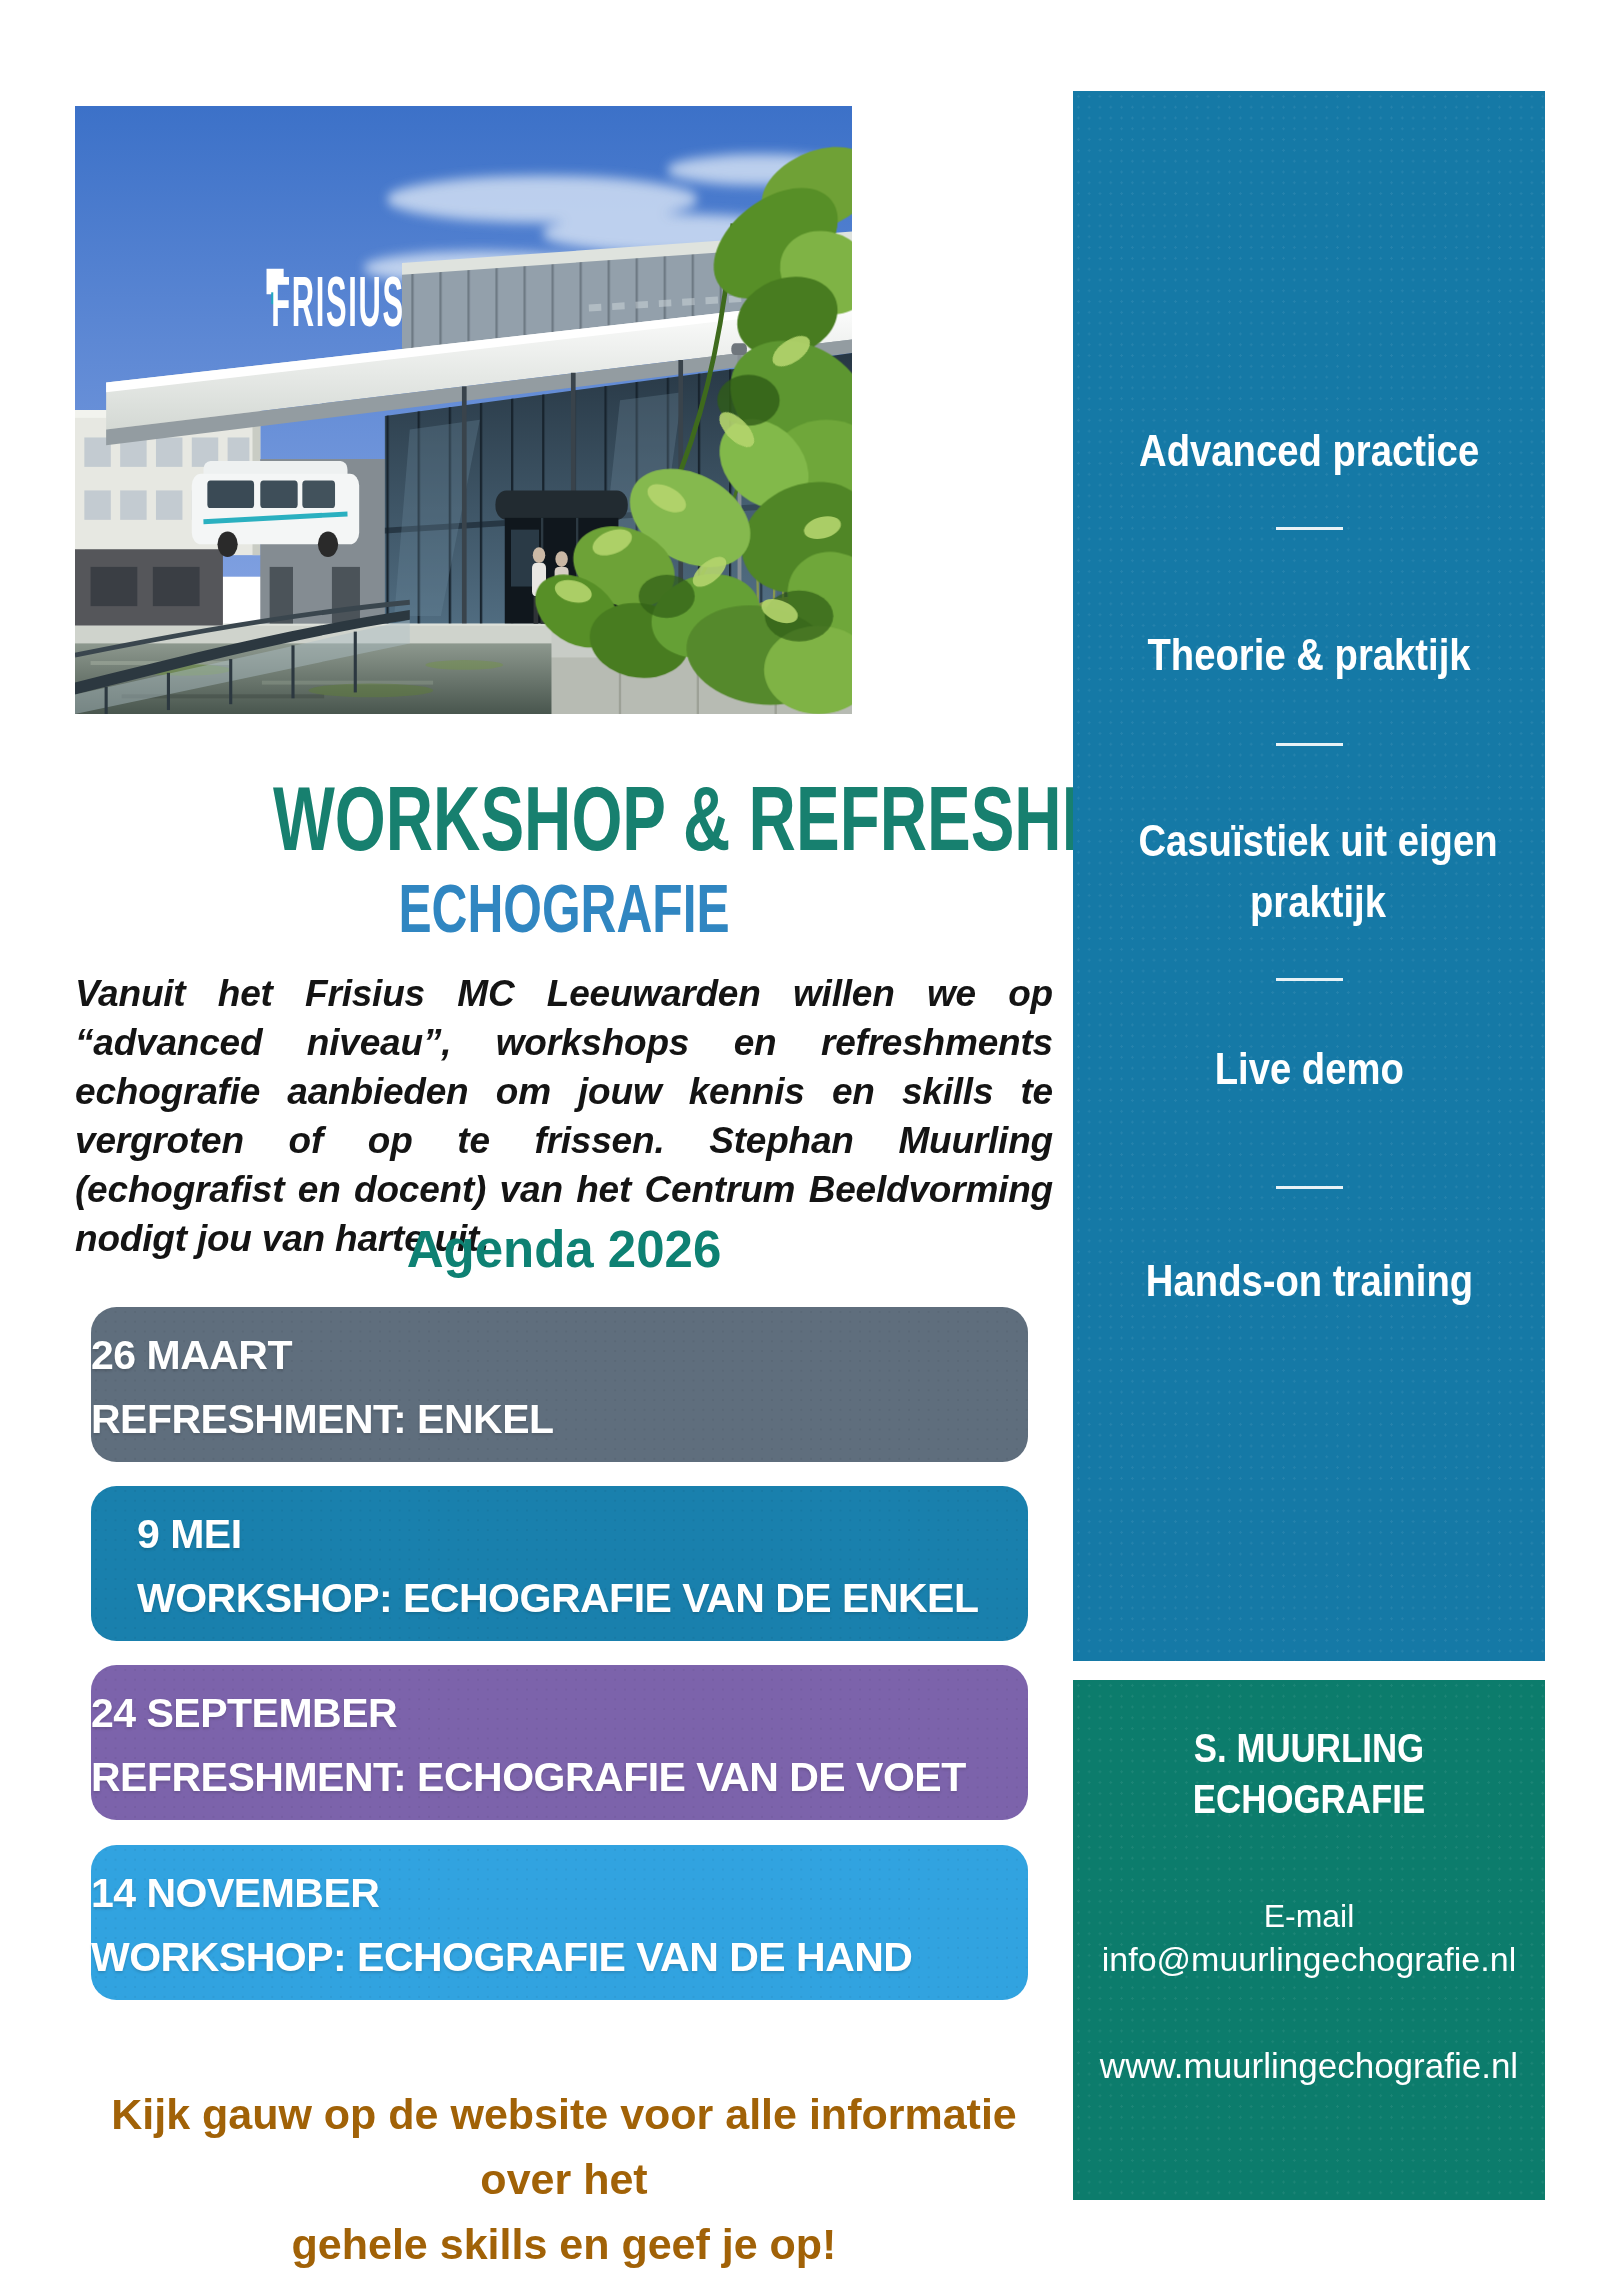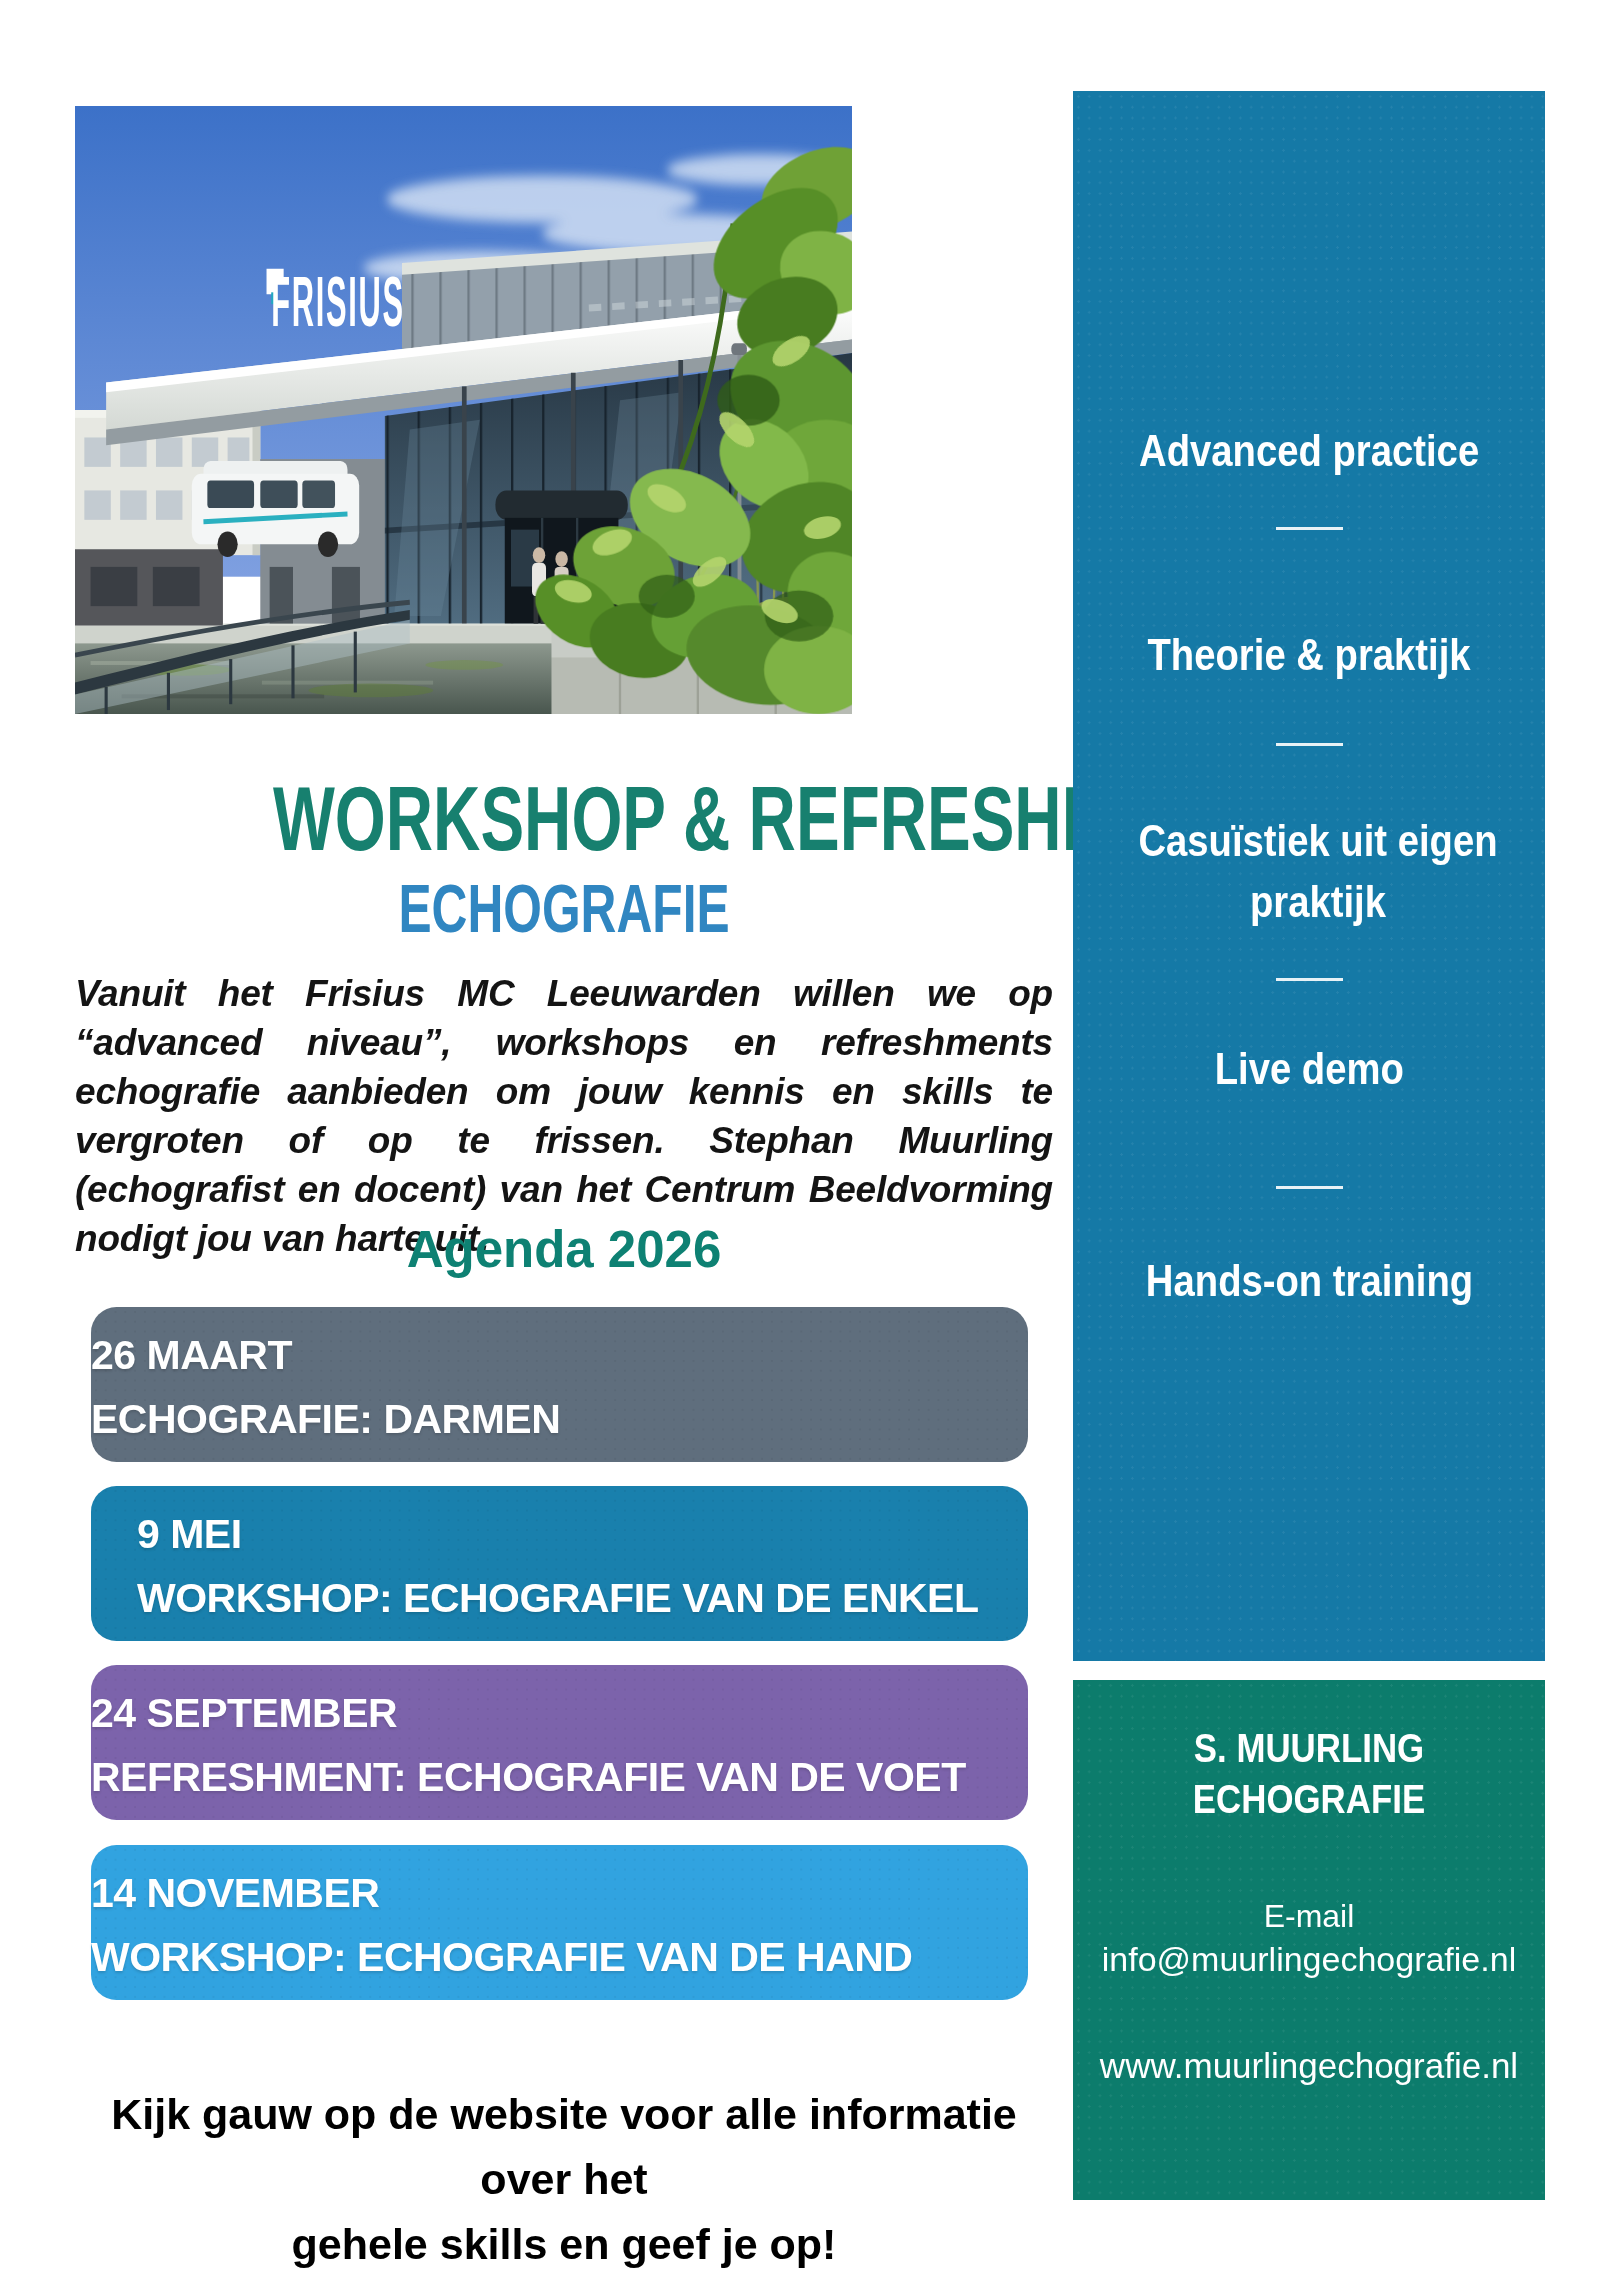--- a/index.html
+++ b/index.html
@@ -302,36 +302,36 @@
     <div class="title-line1" style="color: rgb(23, 128, 111);"><span class="cond">WORKSHOP &amp; REFRESHMENTS</span></div>
     <div class="title-line2" style="color: rgb(48, 134, 193);"><span class="cond">ECHOGRAFIE</span></div>
   </div>
 
   <p class="intro">Vanuit het Frisius MC Leeuwarden willen we op “advanced niveau”, workshops en refreshments echografie aanbieden om jouw kennis en skills te vergroten of op te frissen. Stephan Muurling (echografist en docent) van het Centrum Beeldvorming nodigt jou van harte uit.</p>
 
   <div class="agenda-heading" style="color: rgb(14, 129, 115);">Agenda 2026</div>
 
   <div class="event e0" style="background-color: rgb(95, 110, 125);">
     <div class="event-date">26 MAART</div>
-    <div class="event-title">ECHOGRAFIE: DARMEN</div>
+    <div class="event-title">REFRESHMENT: ENKEL</div>
   </div>
   <div class="event e1" style="background-color: rgb(25, 128, 173);">
     <div class="event-date">9 MEI</div>
     <div class="event-title">WORKSHOP: ECHOGRAFIE VAN DE ENKEL</div>
   </div>
   <div class="event e2" style="background-color: rgb(124, 99, 171);">
     <div class="event-date">24 SEPTEMBER</div>
     <div class="event-title">REFRESHMENT: ECHOGRAFIE VAN DE VOET</div>
   </div>
   <div class="event e3" style="background-color: rgb(49, 163, 224);">
     <div class="event-date">14 NOVEMBER</div>
     <div class="event-title">WORKSHOP: ECHOGRAFIE VAN DE HAND</div>
   </div>
 
-  <div class="footer" style="color: #000000;">
+  <div class="footer" style="color: #a16207;">
     <div>Kijk gauw op de website voor alle informatie over het</div>
     <div>gehele skills en geef je op!</div>
   </div>
 
   <div class="sidebar" style="background-color: rgb(21, 121, 166);">
     <div class="sidebar-item i0"><span class="cond" style="transform:scaleX(0.85)">Advanced practice</span></div>
     <div class="separator s1"></div>
     <div class="sidebar-item i1"><span class="cond" style="transform:scaleX(0.85)">Theorie &amp; praktijk</span></div>
     <div class="separator s2"></div>
     <div class="sidebar-item i2">

